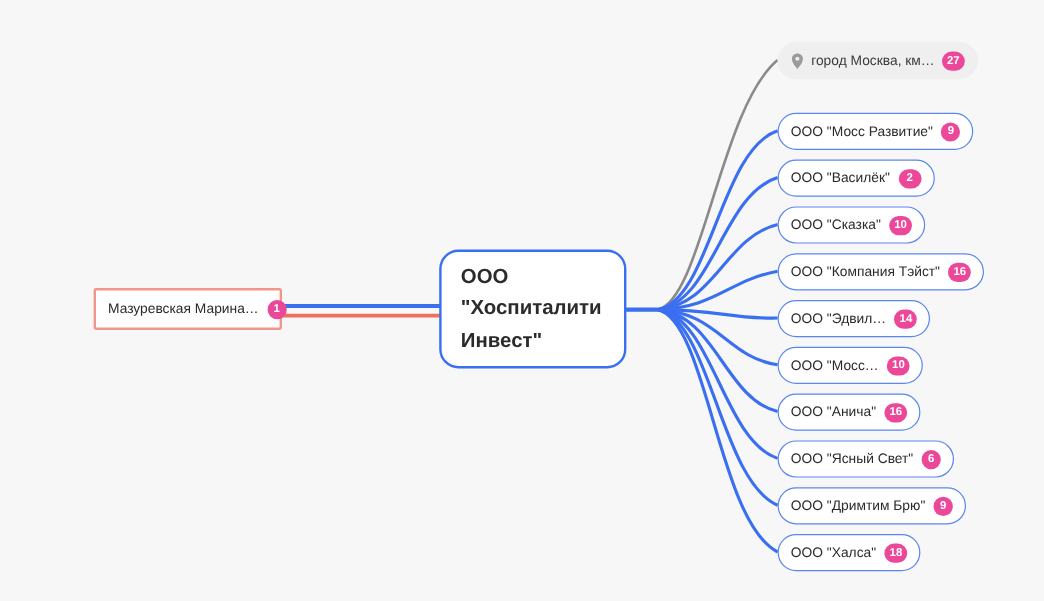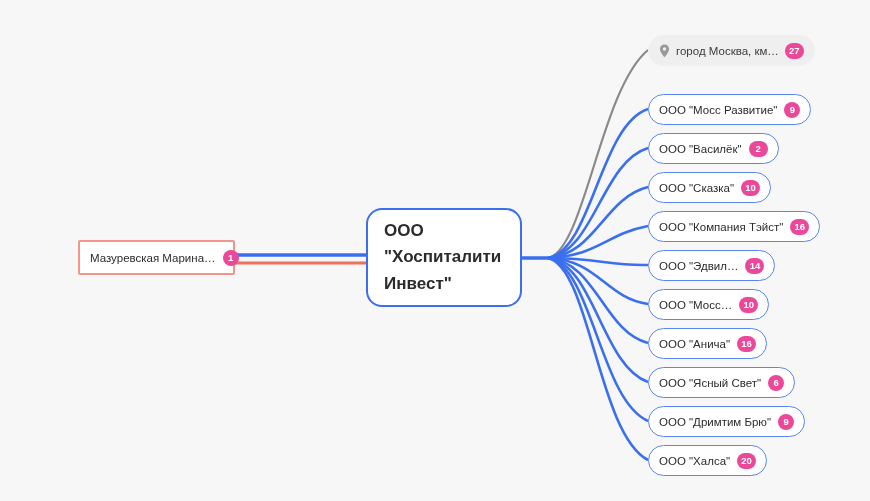--- a/index.html
+++ b/index.html
@@ -207,16 +207,16 @@
   <div class="node node-child" style="top:367px">
     <span>ООО "Ясный Свет"</span>
     <span class="badge circle">6</span>
   </div>
   <div class="node node-child" style="top:406px">
     <span>ООО "Дримтим Брю"</span>
     <span class="badge circle">9</span>
   </div>
   <div class="node node-child" style="top:445px">
     <span>ООО "Халса"</span>
-    <span class="badge">20</span>
+    <span class="badge">18</span>
   </div>
 
 </div>
 
 </body></html>

